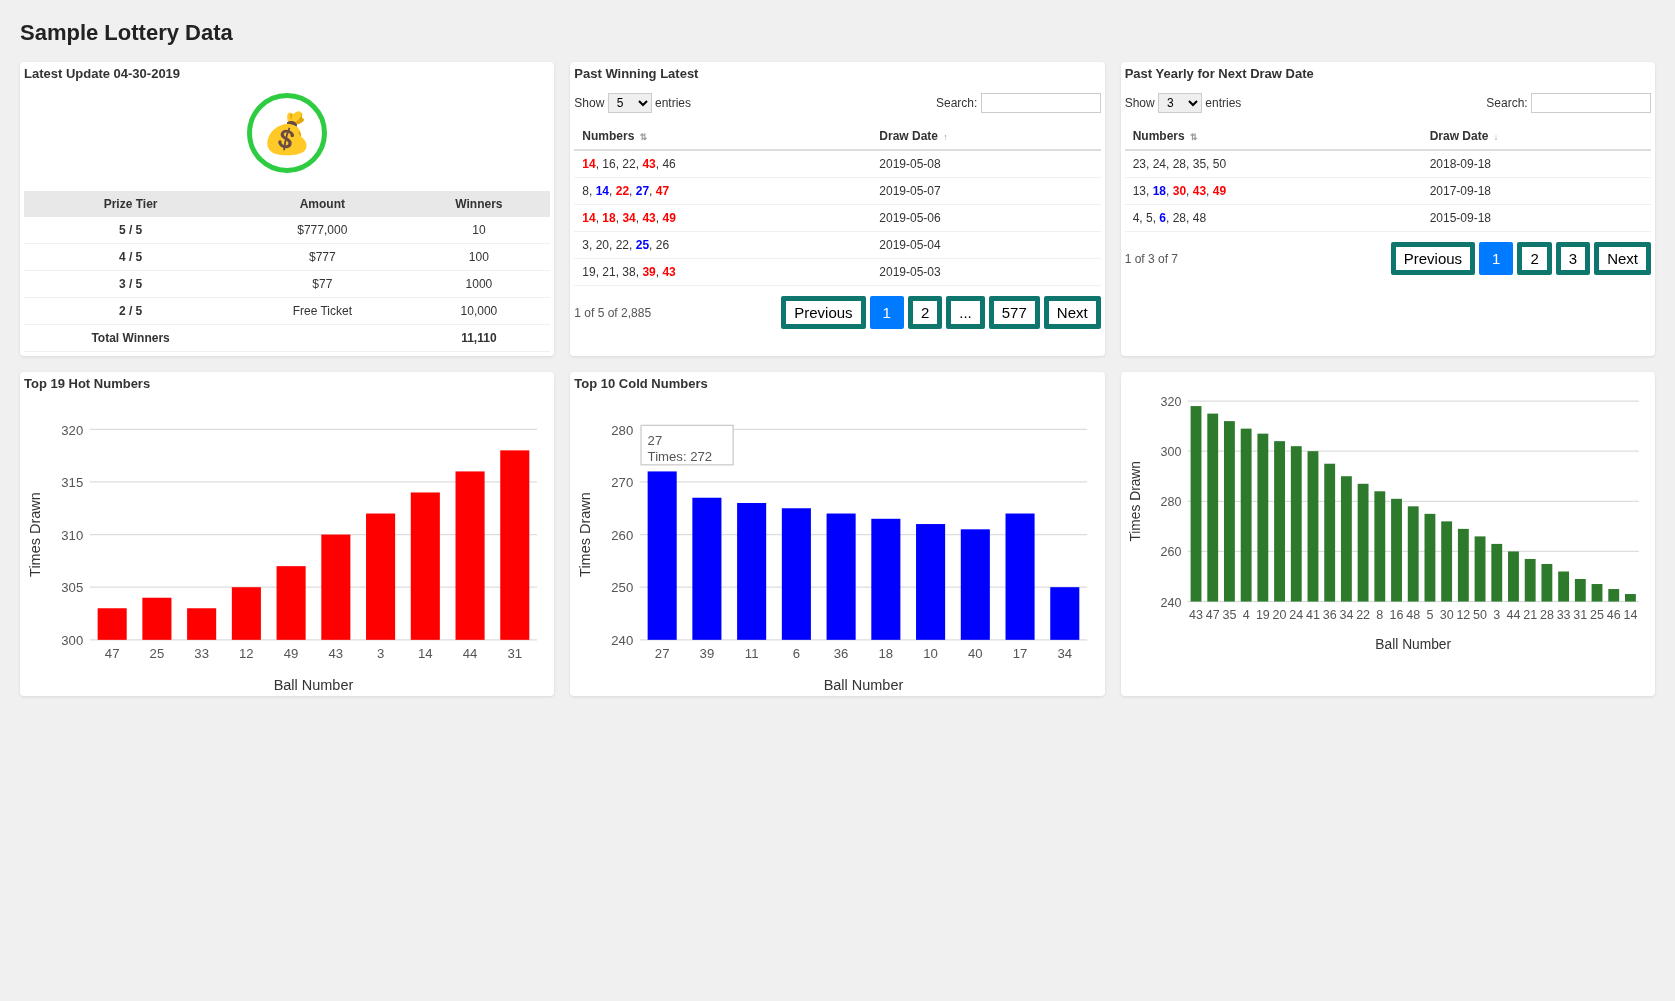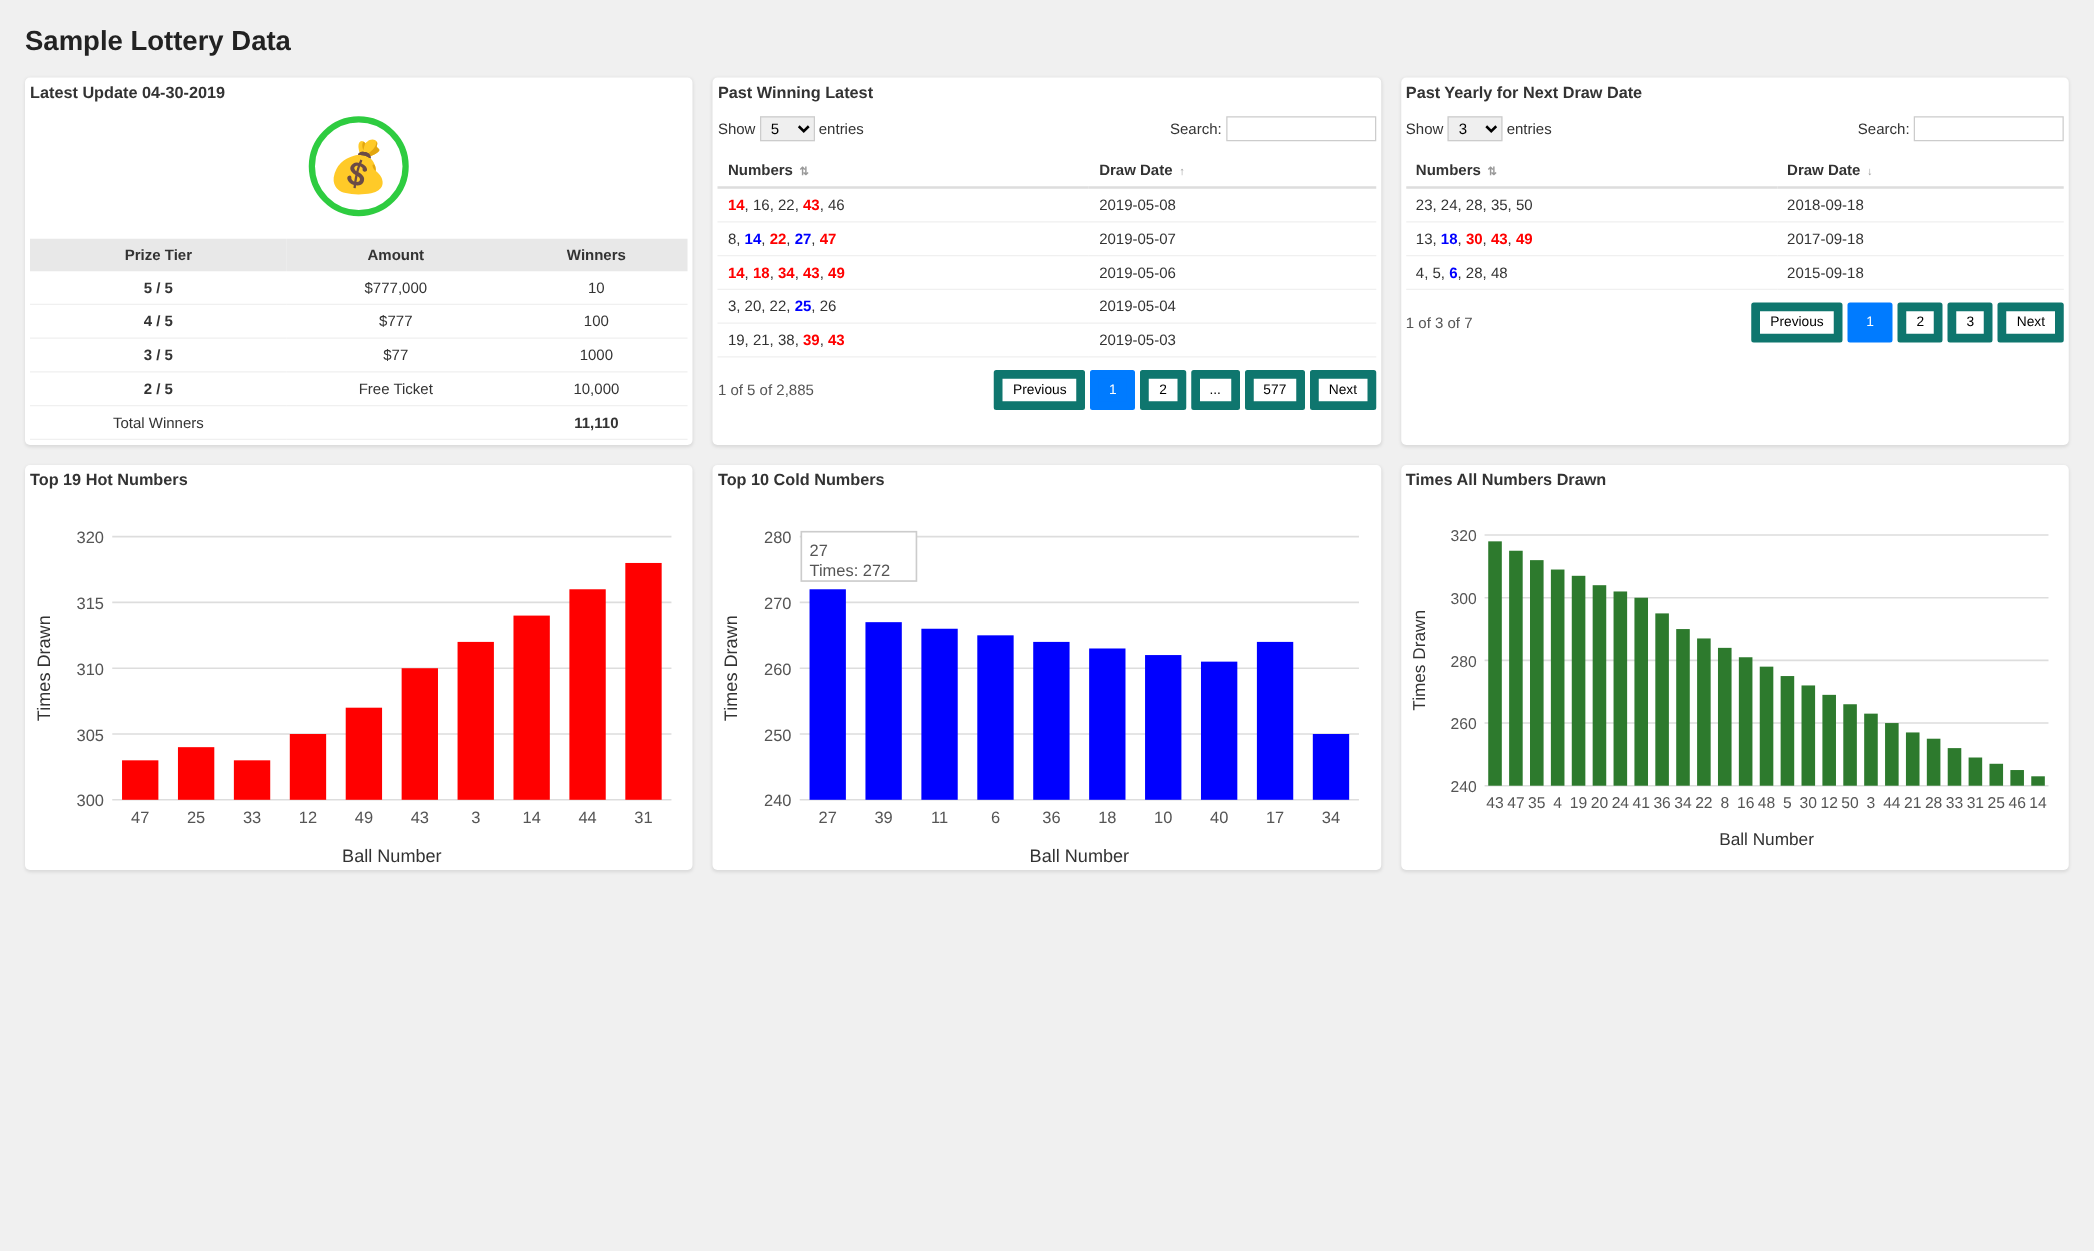--- a/index.html
+++ b/index.html
@@ -25,21 +25,21 @@
     .table-controls select { font-size: 12px; border: 1px solid #ccc; padding: 1px 4px; }
     .table-controls input { font-size: 12px; border: 1px solid #ccc; padding: 2px 4px; width: 120px; }
     .data-table { width: 100%; border-collapse: collapse; }
     .data-table th { border-bottom: 2px solid #ddd; padding: 6px 8px; text-align: left; font-size: 12px; font-weight: bold; }
     .data-table td { padding: 6px 8px; font-size: 12px; border-bottom: 1px solid #f0f0f0; }
     .num-red { color: red; font-weight: bold; }
     .num-blue { color: blue; font-weight: bold; }
 
     
     .pagination { display: flex; align-items: center; gap: 4px; }
-    .pagination button { font-size: 11px; padding: 3px 8px; border: 7px solid #0f766e; background: #fff; cursor: pointer; border-radius: 2px; }
+    .pagination button { font-size: 15px; padding: 3px 8px; border: 5px solid #0f766e; background: #fff; cursor: pointer; border-radius: 2px; }
     .pagination button.active { background: #007bff; color: #fff; border-color: #007bff; }
     .pager-info { font-size: 12px; color: #555; }
     .pager-row { display: flex; justify-content: space-between; align-items: center; margin-top: 10px; }
 
     
     .chart-area { position: relative; width: 100%; }
     .chart-svg { display: block; }
     .axis-label { font-size: 10px; fill: #555; }
     .chart-title-y { font-size: 11px; fill: #333; }
     .chart-title-x { font-size: 11px; fill: #333; }
@@ -85,21 +85,21 @@
             <td style="font-weight: bold;">3 / 5</td>
             <td>$77</td>
             <td>1000</td>
           </tr>
           <tr>
             <td style="font-weight: bold;">2 / 5</td>
             <td>Free Ticket</td>
             <td>10,000</td>
           </tr>
           <tr>
-            <td style="font-weight: normal; text-align: center;">Total Winners</td>
+            <td style="font-weight: bold; text-align: center;">Total Winners</td>
             <td></td>
             <td>11,110</td>
           </tr>
         </tbody>
     </table>
   </div>
 
   <div class="card">
     <div class="card-title">Past Winning Latest</div>
     <div class="table-controls">
@@ -292,21 +292,20 @@
           <text transform="rotate(-90)" x="-100" y="12" text-anchor="middle" class="chart-title-y">Times Drawn</text>
           <text x="220" y="218" text-anchor="middle" class="chart-title-x">Ball Number</text>
           <rect x="50.95" y="17" width="70" height="30" fill="white" stroke="#ccc" stroke-width="1"></rect>
           <text x="55.95" y="32" class="axis-label" font-size="11">27</text>
           <text x="55.95" y="44" class="axis-label" font-size="11">Times: 272</text>
         </svg>
     </div>
   </div>
 
   <div class="card">
-    <div class="card-title">Times All Numbers Drawn</div>
     <div class="chart-area">
       <svg class="chart-svg" id="all-chart" width="100%" viewBox="0 0 420 220">
           <line x1="50" y1="180" x2="410" y2="180" class="grid-line"></line>
           <text x="45" y="184" text-anchor="end" class="axis-label">240</text>
           <line x1="50" y1="140" x2="410" y2="140" class="grid-line"></line>
           <text x="45" y="144" text-anchor="end" class="axis-label">260</text>
           <line x1="50" y1="100" x2="410" y2="100" class="grid-line"></line>
           <text x="45" y="104" text-anchor="end" class="axis-label">280</text>
           <line x1="50" y1="60" x2="410" y2="60" class="grid-line"></line>
           <text x="45" y="64" text-anchor="end" class="axis-label">300</text>

